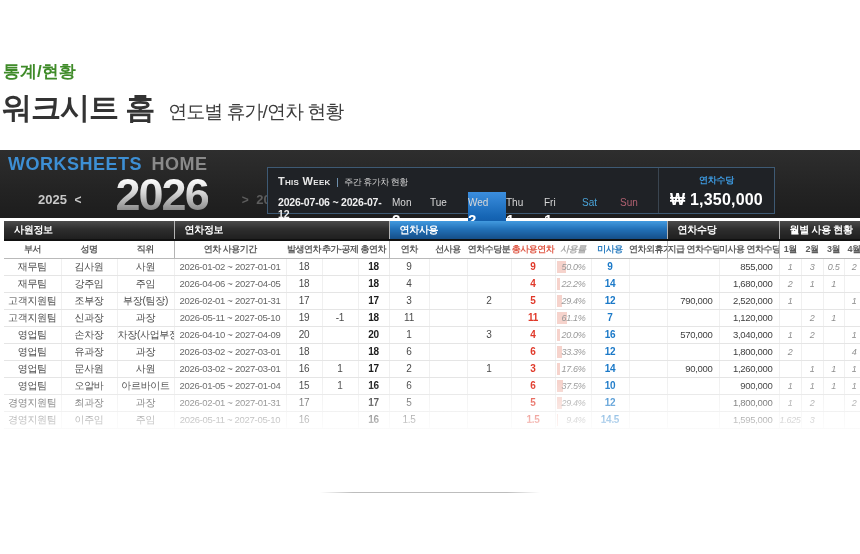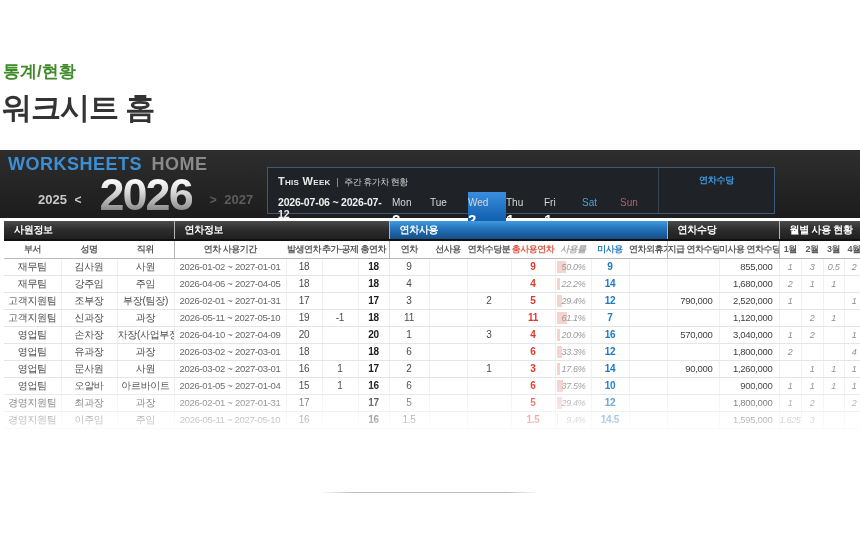--- a/index.html
+++ b/index.html
@@ -16,21 +16,21 @@
   #banner { position:absolute; left:0; top:150px; width:860px; height:68px;
     background:linear-gradient(180deg,#2e2e2e 0%,#232323 60%,#1d1d1d 100%); }
   #brand { position:absolute; left:8px; top:4px; font-size:18px; letter-spacing:.5px; }
   #brand .b1 { color:#3d8fd4; font-weight:bold; }
   #brand .b2 { color:#8a8a8a; font-weight:bold; margin-left:4px; }
   #year-nav { position:absolute; left:38px; top:22px; display:flex; align-items:flex-end; }
   .year-side { font-size:13px; font-weight:bold; }
   #year-prev-wrap { color:#c9c9c9; margin-bottom:10px; }
   #year-next-wrap { color:#5d5d5d; margin-bottom:10px; }
   .nav-arrow { font-size:12px; margin:0 4px; cursor:pointer; }
-  #year-big { position:relative; margin:0 14px; line-height:1; }
+  #year-big { position:relative; margin:0 30px; line-height:1; }
   #year-big .txt { font-size:45px; font-weight:bold; letter-spacing:-2px;
     background:linear-gradient(180deg,#ffffff 15%,#d8d8d8 45%,#6f6f6f 100%);
     -webkit-background-clip:text; background-clip:text; color:transparent; display:block; }
   #year-big .refl { position:absolute; left:0; top:96%; transform:scaleY(-1);
     font-size:45px; font-weight:bold; letter-spacing:-2px; color:#9a9a9a; opacity:.28;
     -webkit-mask-image:linear-gradient(to top,transparent 50%,rgba(0,0,0,.7) 100%);
     mask-image:linear-gradient(to top,transparent 50%,rgba(0,0,0,.7) 100%); }
 
   
   #week-panel { position:absolute; left:267px; top:17px; width:508px; height:47px;
@@ -87,20 +87,21 @@
   #below-fade { position:absolute; left:0; top:431px; width:860px; height:123px; background:#fff; pointer-events:none; }
   #bottom-divider { position:absolute; left:320px; top:492px; width:220px; height:1px;
     background:linear-gradient(90deg,rgba(190,190,190,0) 0%,#bdbdbd 15%,#bdbdbd 85%,rgba(190,190,190,0) 100%); }
 </style>
 </head>
 <body>
 
 <div id="category">통계/현황</div>
 <div id="title-row">
   <span id="page-title">워크시트 홈</span>
+  <span id="page-subtitle">연도별 휴가/연차 현황</span>
 </div>
 
 <div id="banner">
   <div id="brand">
     <span class="b1">WORKSHEETS</span>
     <span class="b2">HOME</span>
   </div>
 
   <div id="year-nav">
     <span id="year-prev-wrap" class="year-side">
@@ -151,20 +152,21 @@
         <div class="lbl">Sat</div>
         <div class="val"></div>
       </div>
       <div class="day sun">
         <div class="lbl">Sun</div>
         <div class="val"></div>
       </div>
     </div>
     <div id="allowance-box">
       <div id="allowance-label">연차수당</div>
+      <div id="allowance-value">₩ 1,350,000</div>
     </div>
   </div>
 </div>
 
 <div id="grid-wrap">
   <table>
     <colgroup>
       <col style="width:57px">
         <col style="width:56px">
         <col style="width:57px">

